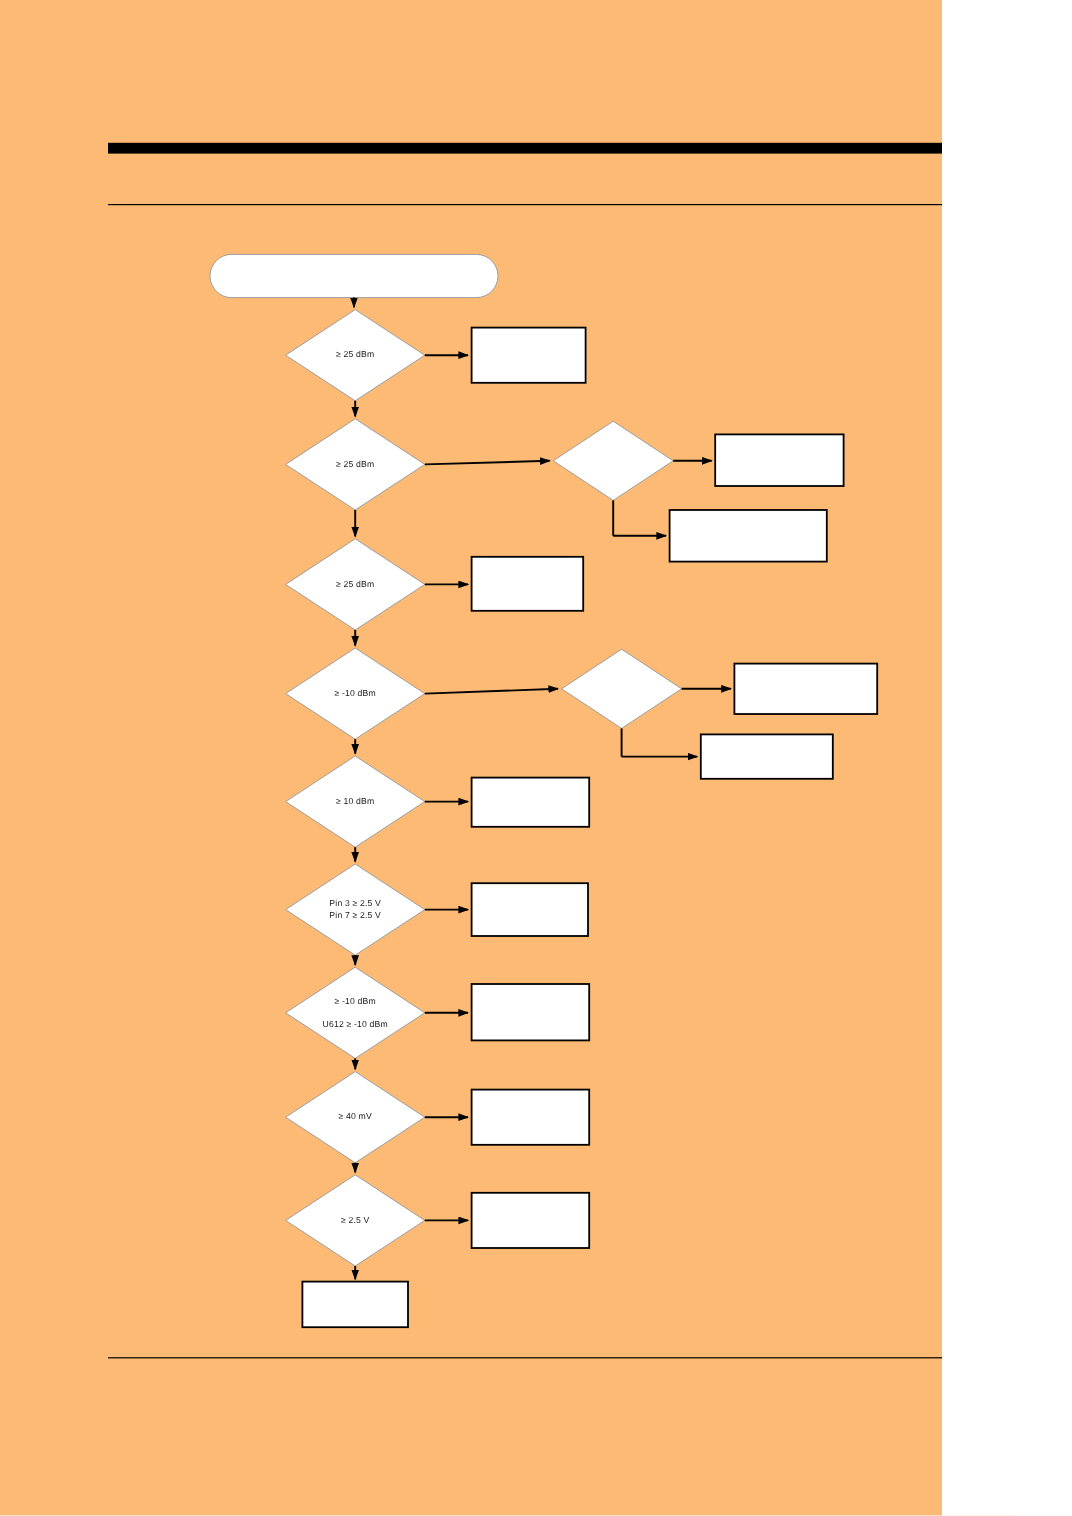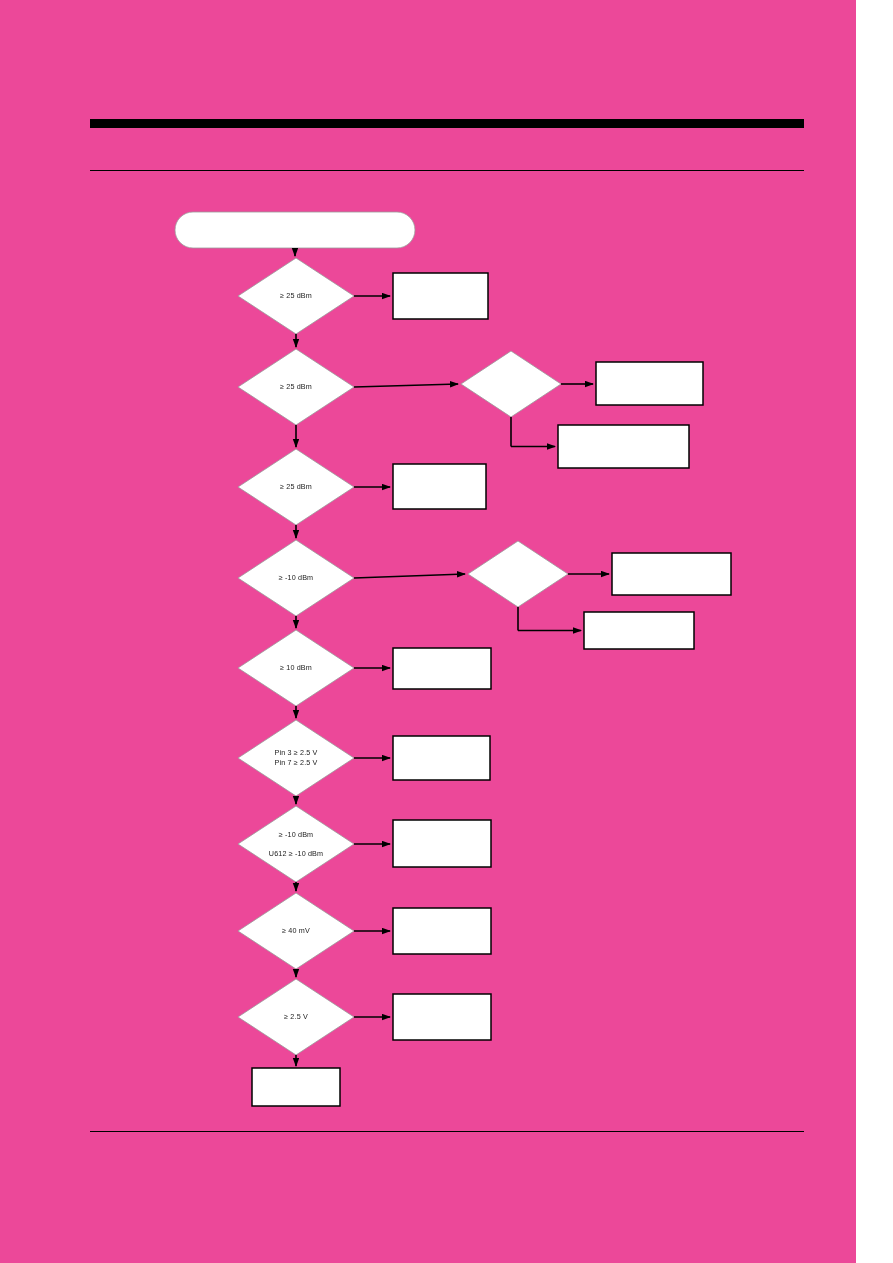--- a/index.html
+++ b/index.html
@@ -6,23 +6,23 @@
   html, body {
     margin: 0;
     padding: 0;
     background: #ffffff;
   }
   body {
     font-family: "Liberation Sans", sans-serif;
   }
   #page {
     position: relative;
-    width: 856px;
+    width: 785px;
     height: 1263px;
-    background: #ec4899;
+    background: #fdba74;
     overflow: hidden;
   }
 
   
   .header-bar {
     position: absolute;
     left: 90px;
     top: 119px;
     width: 714px;
     height: 9px;

